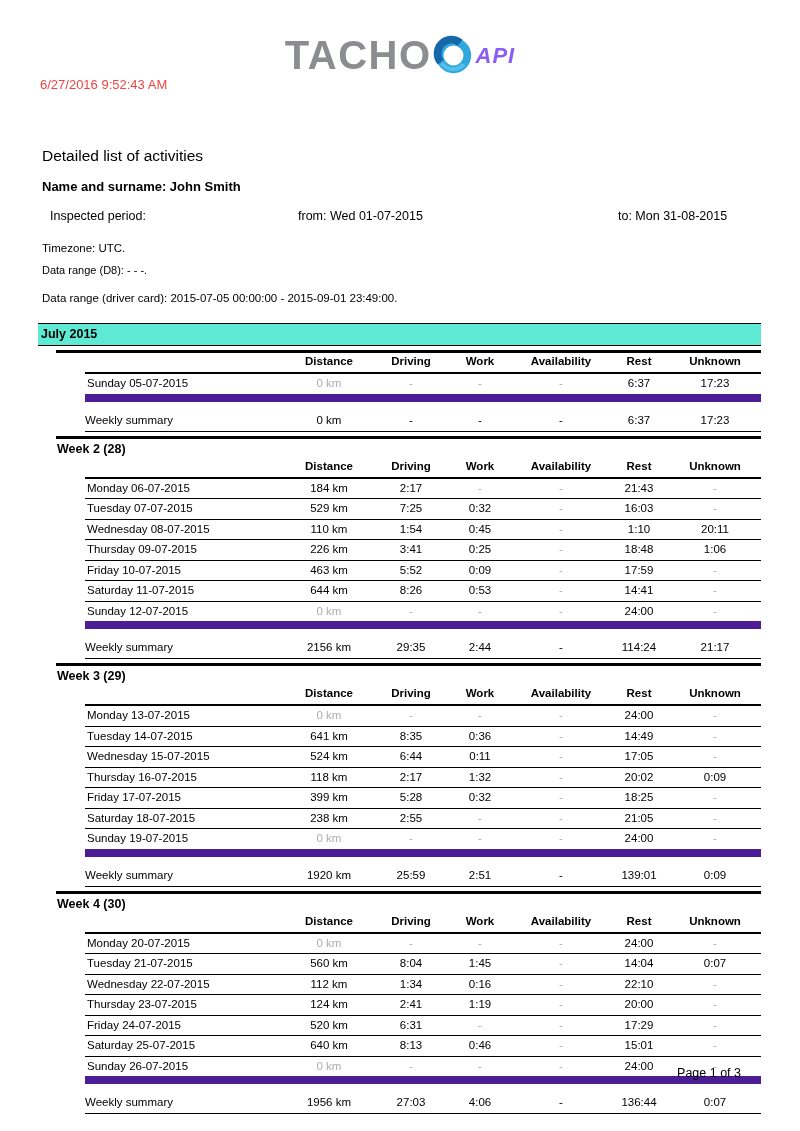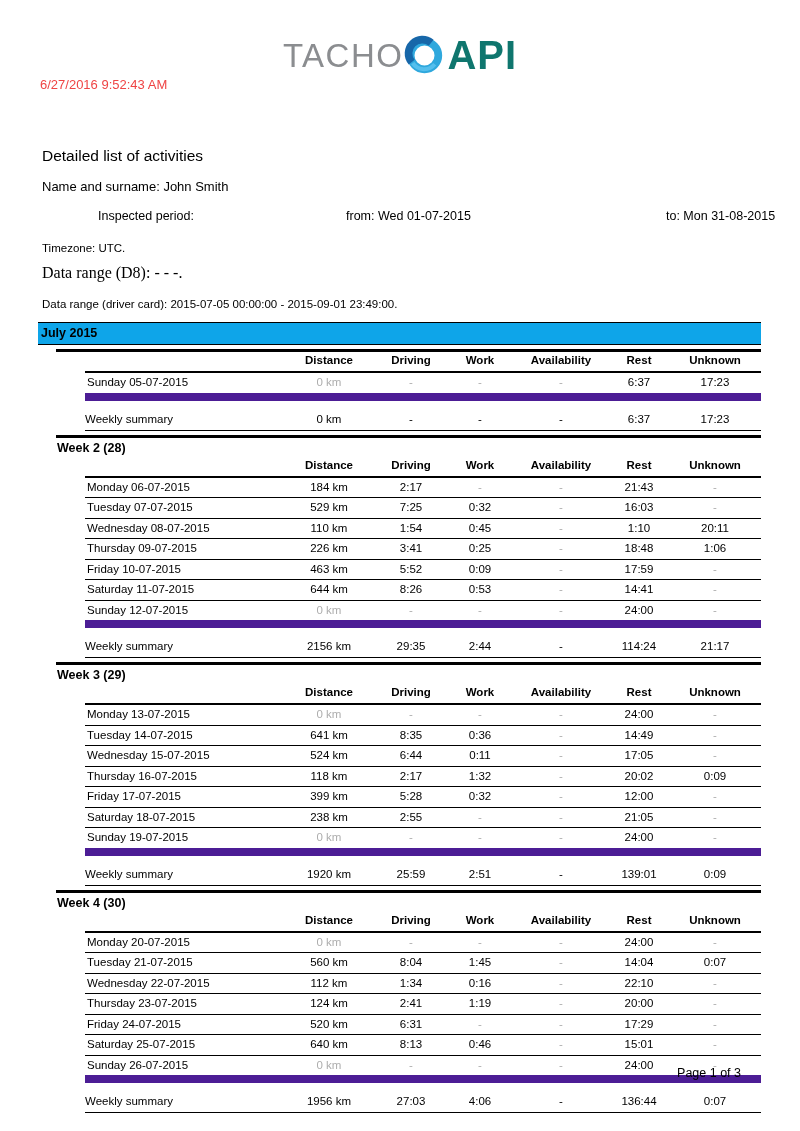--- a/index.html
+++ b/index.html
@@ -5,41 +5,41 @@
   * { box-sizing: border-box; }
   html, body { margin: 0; padding: 0; background: #fff; }
   body {
     width: 800px; height: 1131px; position: relative; overflow: hidden;
     font-family: "Liberation Sans", sans-serif; color: #000;
   }
   .page { width: 800px; height: 1131px; position: relative; }
 
   
   .logo-row { display: flex; justify-content: center; align-items: center; padding-top: 33px; height: 78px; }
-  .logo-left { font-size: 33px; color: #8b8d90; letter-spacing: 1.5px; font-weight: 400; }
+  .logo-left { font-size: 40px; color: #8b8d90; letter-spacing: 1.5px; font-weight: 700; }
   .logo-circle { width: 41px; height: 41px; margin: 0 2px 0 1px; }
-  .logo-right { font-size: 40px; color: #0f766e; font-weight: bold; letter-spacing: 1px; }
+  .logo-right { font-size: 22px; color: #8b5cf6; font-weight: bold; letter-spacing: 1px; font-style: italic; }
   .timestamp { position: absolute; left: 40px; top: 77px; color: #ef4444; font-size: 13px; }
 
   
   .report-title { font-size: 15.5px; font-weight: normal; margin: 69px 0 0 42px; }
-  .report-name { font-size: 13px; font-weight: normal; margin: 14px 0 0 42px; }
-  .period-row { position: relative; height: 14px; margin-top: 15px; font-size: 12.5px; margin-left: 48px; }
+  .report-name { font-size: 13px; font-weight: bold; margin: 14px 0 0 42px; }
+  .period-row { position: relative; height: 14px; margin-top: 15px; font-size: 12.5px; }
   .period-label { position: absolute; left: 50px; top: 0; }
   .period-from { position: absolute; left: 298px; top: 0; }
   .period-to { position: absolute; left: 618px; top: 0; }
   .meta-timezone { font-size: 11.5px; margin: 19px 0 0 42px; }
-  .meta-d8 { font-size: 16px; margin: 10px 0 0 42px; font-family: Liberation Serif, serif; }
+  .meta-d8 { font-size: 11px; margin: 10px 0 0 42px; }
   .meta-card { font-size: 11.5px; margin: 16px 0 0 42px; }
 
   
   .month-band {
-    margin: 12px 0 0 38px; width: 723px;
+    margin: 19px 0 0 38px; width: 723px;
     border-top: 1.2px solid #000; border-bottom: 1.2px solid #000;
-    background: #0ea5e9; padding: 3px 0 4px 3px;
+    background: #5eead4; padding: 3px 0 4px 3px;
     font-size: 12.5px; font-weight: bold;
   }
 
   
   .week-rule {
     margin: 4px 0 0 56px; width: 705px; height: 2px;
     border-top: 2.5px solid #000; border-bottom: 1px solid #000;
   }
   .week-title { font-size: 12.5px; font-weight: bold; margin: 3px 0 2px 57px; }
   table.week-table { margin-left: 85px; width: 676px; border-collapse: collapse; font-size: 11.5px; table-layout: fixed; }
@@ -311,21 +311,21 @@
               <td class="muted">-</td>
               <td>20:02</td>
               <td>0:09</td>
             </tr>
             <tr>
               <td class="day-label">Friday 17-07-2015</td>
               <td>399 km</td>
               <td>5:28</td>
               <td>0:32</td>
               <td class="muted">-</td>
-              <td>12:00</td>
+              <td>18:25</td>
               <td class="muted">-</td>
             </tr>
             <tr>
               <td class="day-label">Saturday 18-07-2015</td>
               <td>238 km</td>
               <td>2:55</td>
               <td class="muted">-</td>
               <td class="muted">-</td>
               <td>21:05</td>
               <td class="muted">-</td>

